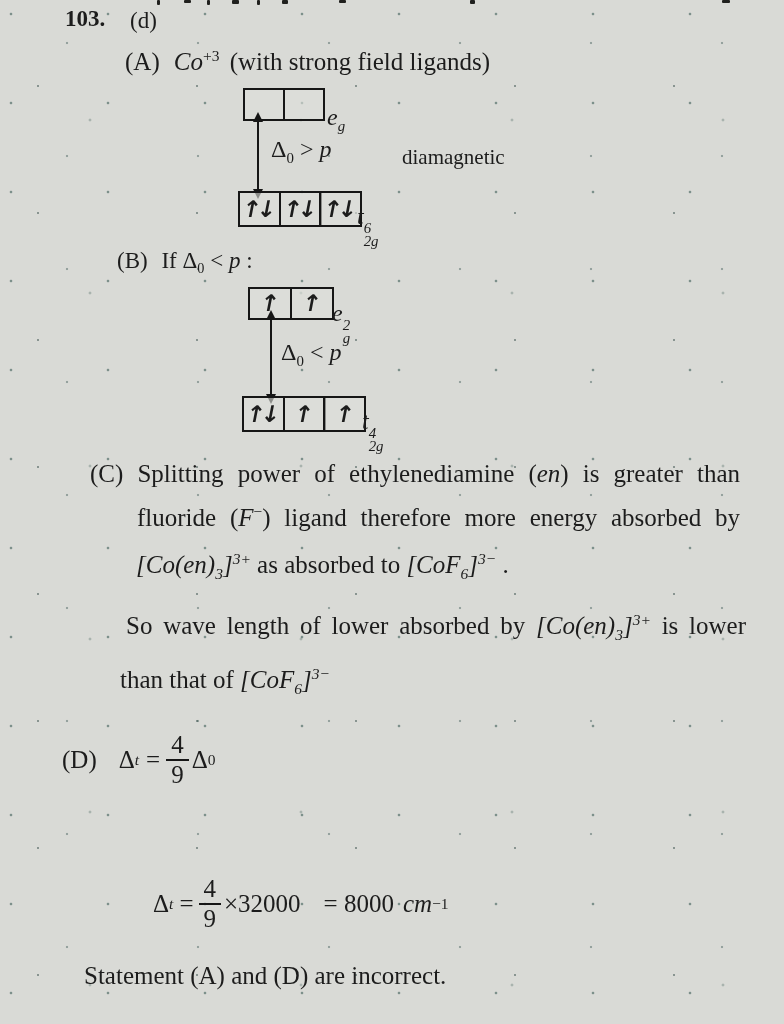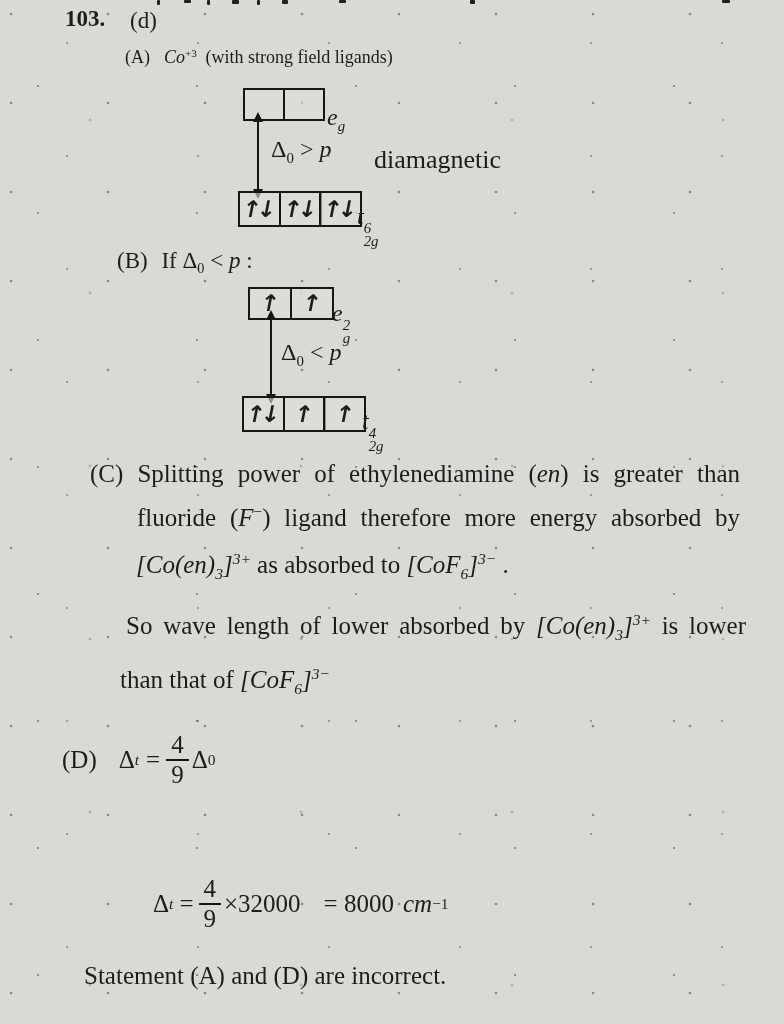--- a/index.html
+++ b/index.html
@@ -32,22 +32,22 @@
         line-height:1;}
   .varrow{position:absolute;width:2.4px;background:#161616;}
   .varrow::before,.varrow::after{content:"";position:absolute;left:50%;
         border-left:5.5px solid transparent;border-right:5.5px solid transparent;}
   .varrow::before{top:-9px;transform:translateX(-50%);border-bottom:10px solid #161616;}
   .varrow::after{bottom:-9px;transform:translateX(-50%);border-top:10px solid #161616;}
   .just{text-align:justify;text-align-last:justify;}
   .dflex{position:absolute;display:flex;align-items:center;}
   .frac{display:inline-flex;flex-direction:column;align-items:center;line-height:1.12;margin:0 3px;}
   .fnum{border-bottom:2.2px solid #161616;padding:0 5px;}
-  .t21{font-size:26px;}
-  .t22{font-size:18px;}
+  .t21{font-size:21px;margin-left:28px;}
+  .t22{font-size:25px;}
   .t23{font-size:23px;}
   .t24{font-size:24px;}
   .t25{font-size:25px;line-height:1.25;}
 </style>
 </head>
 <body>
 
 <div class="page">
 
   <div class="frag" style="left:157px;top:0;width:3px;height:5px"></div>

